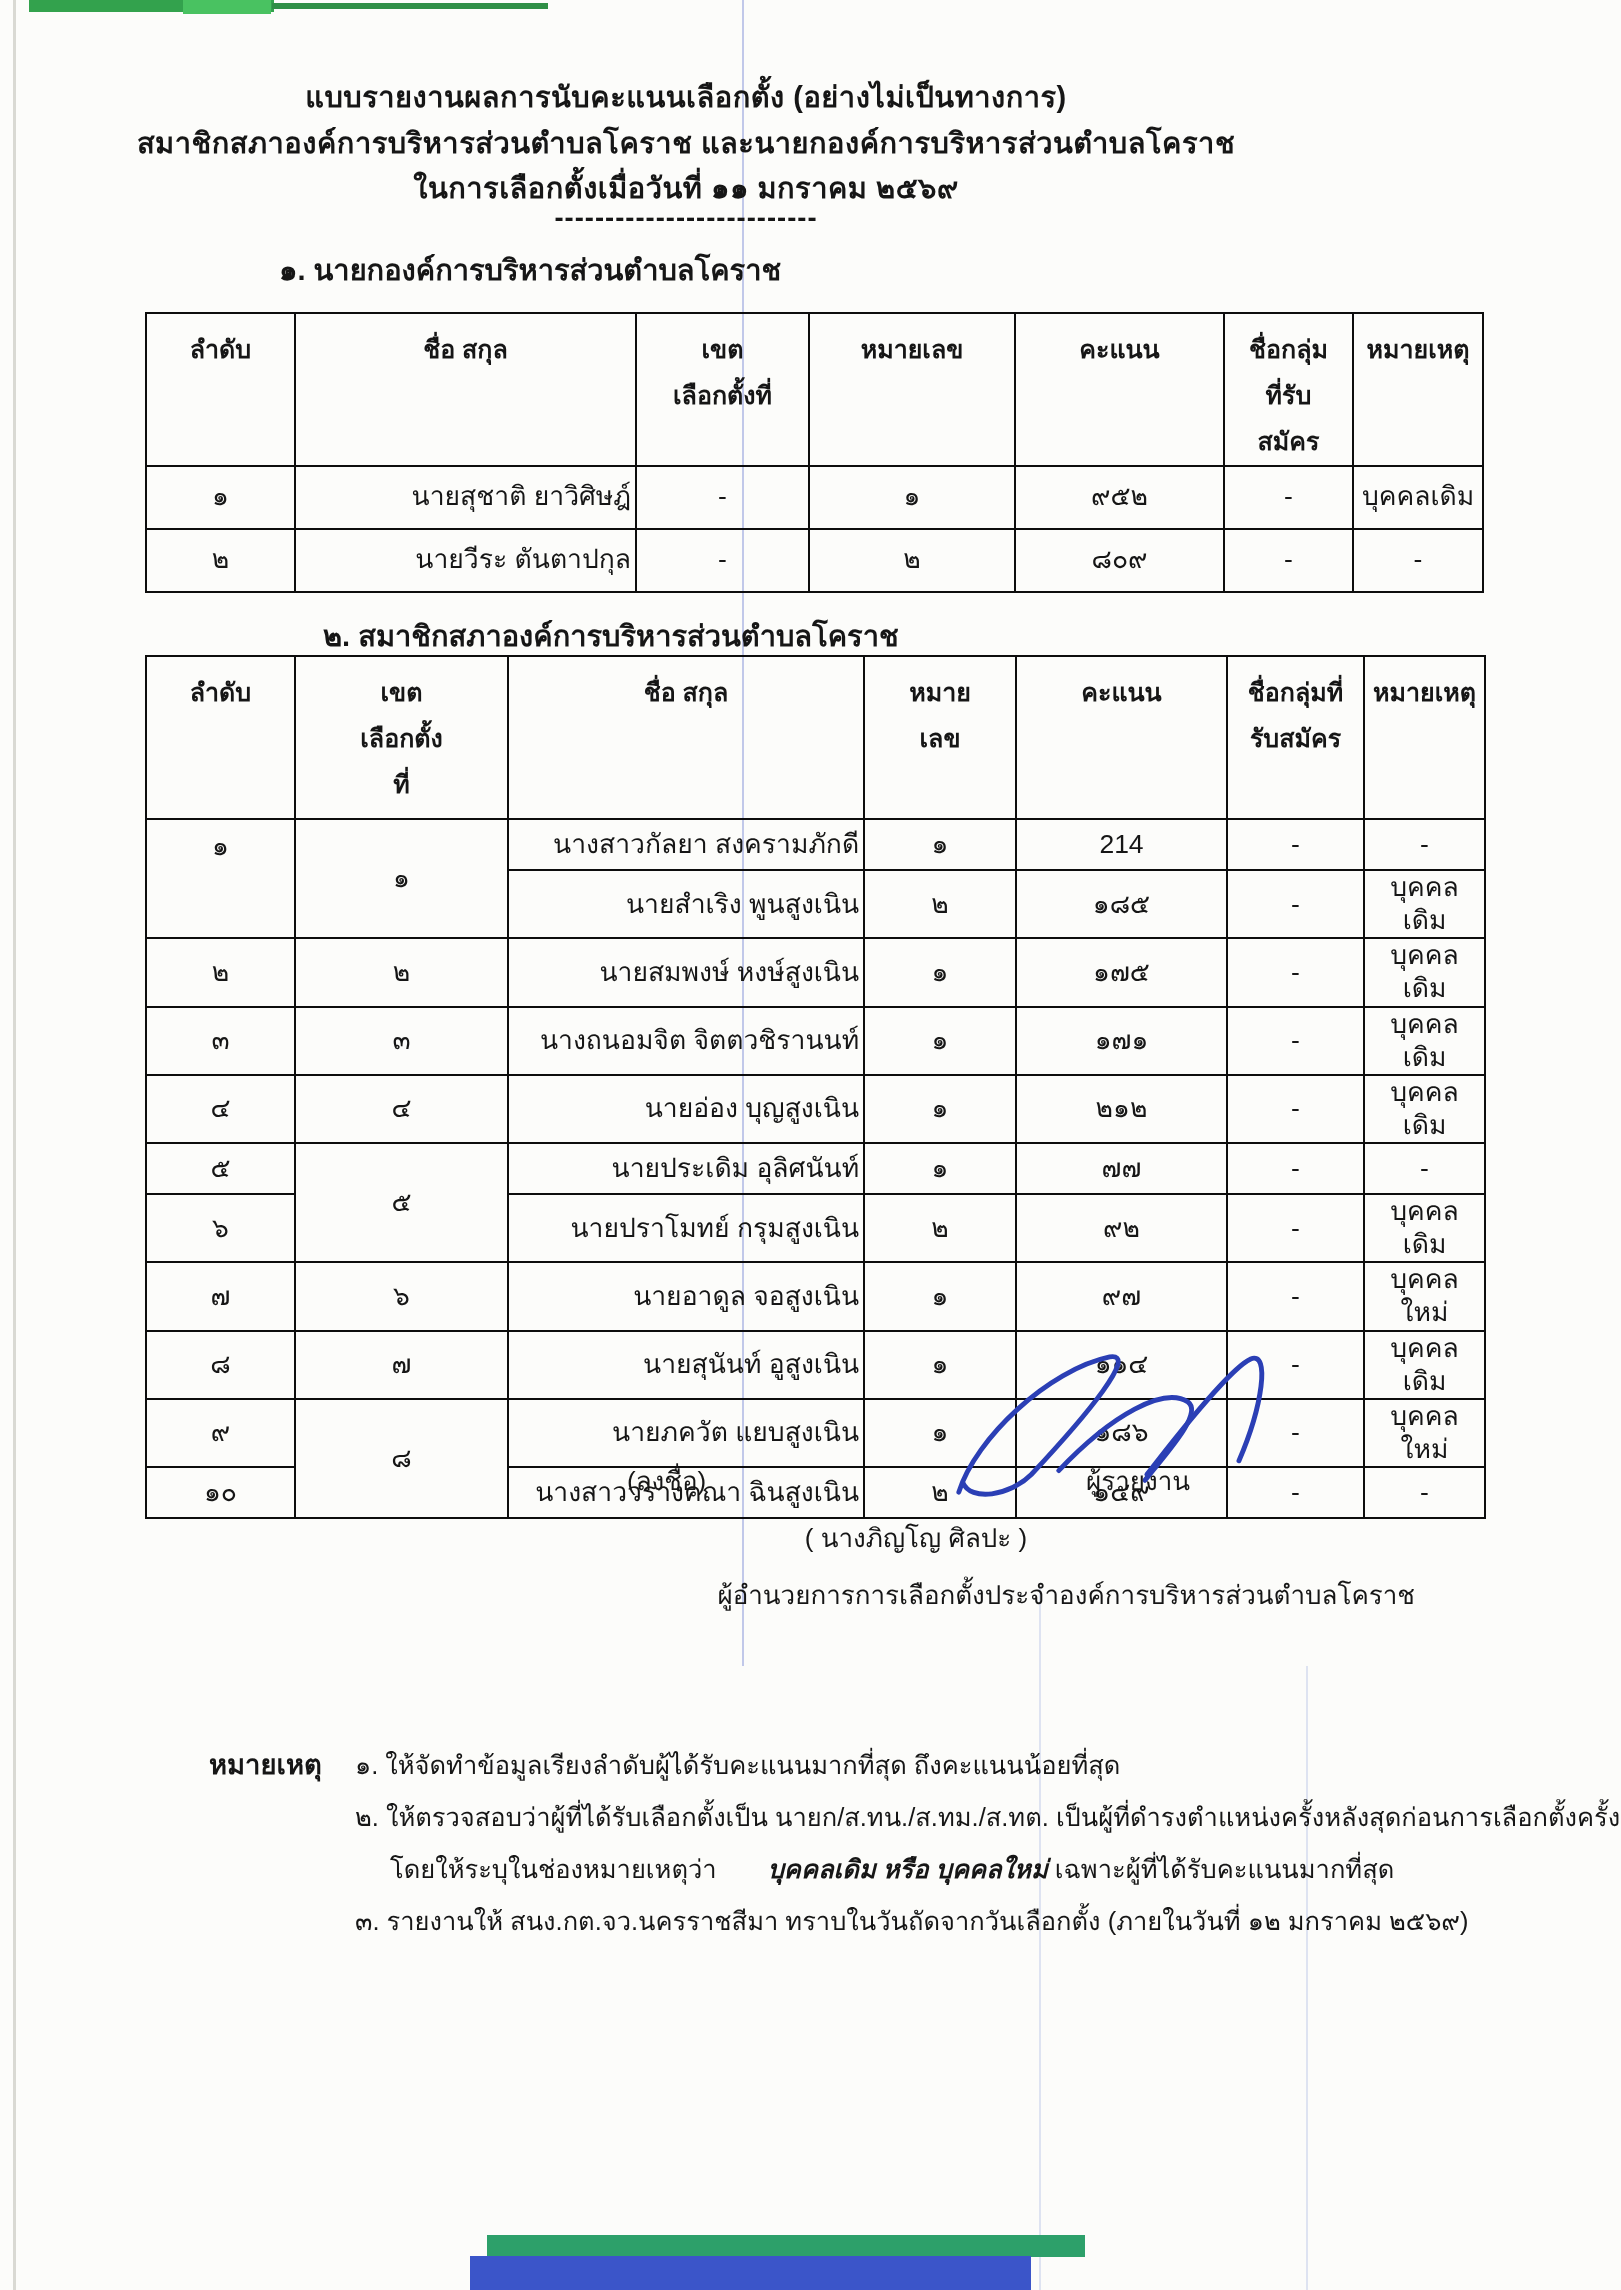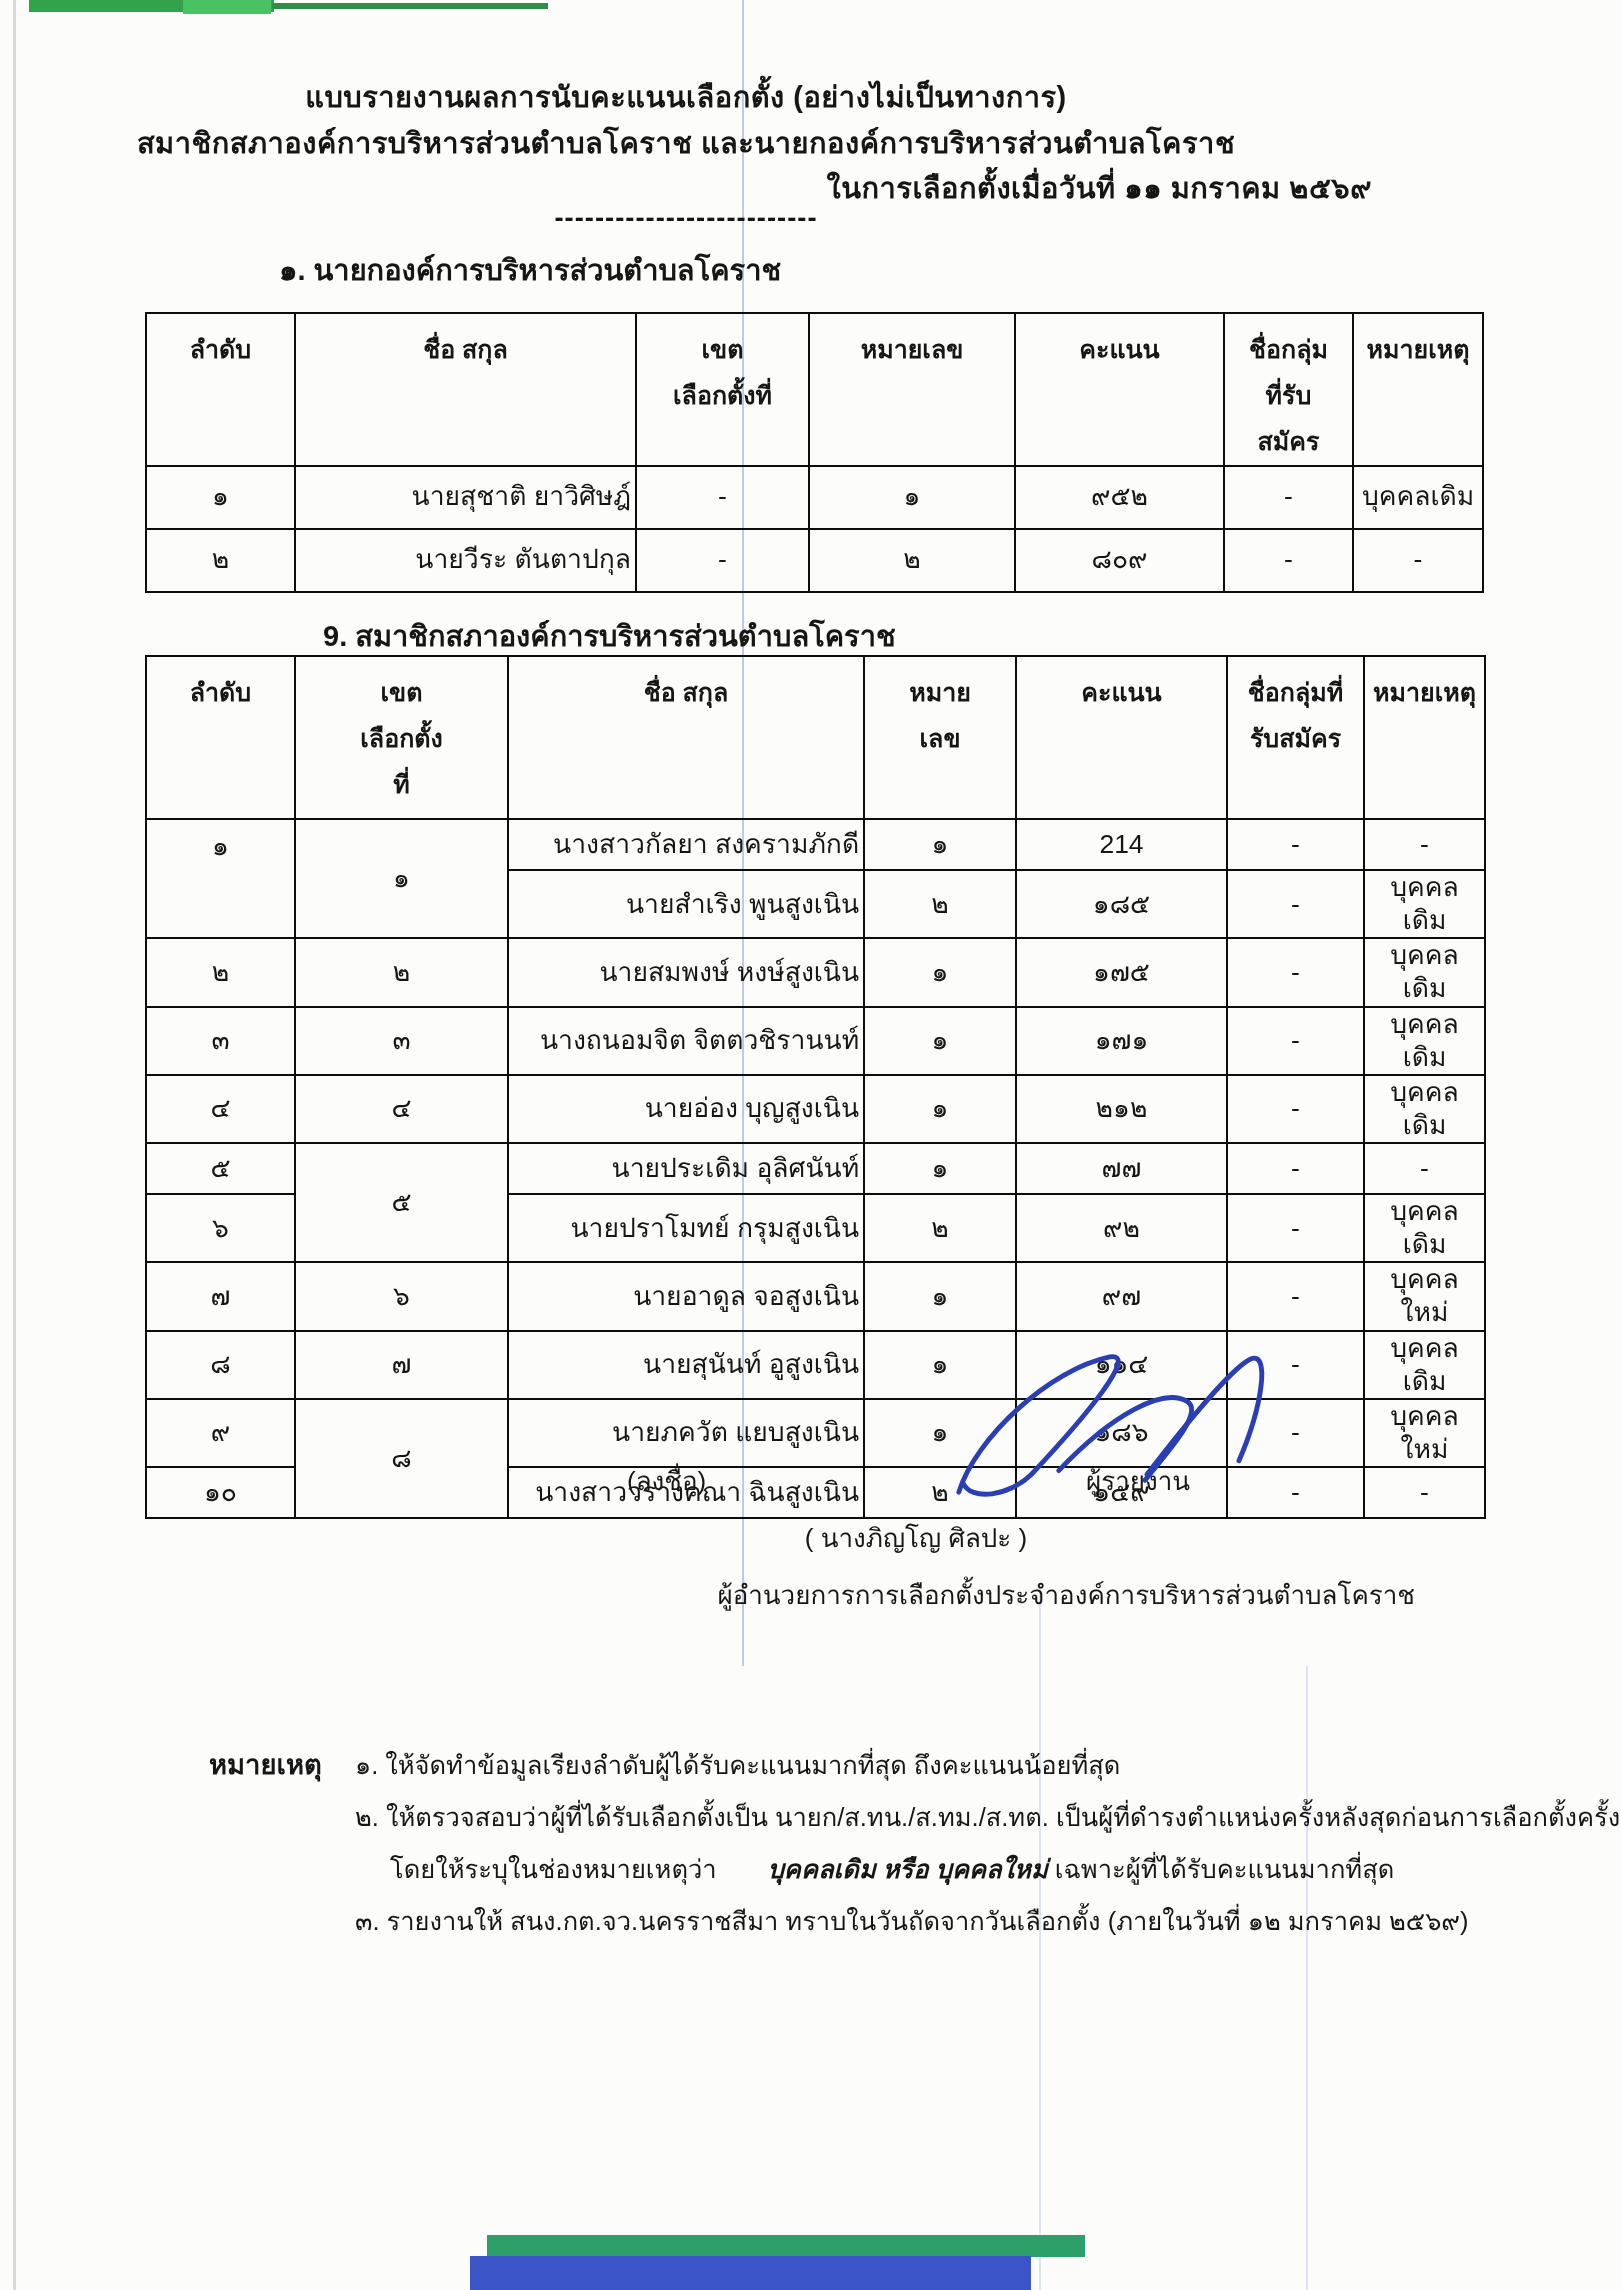--- a/index.html
+++ b/index.html
@@ -51,21 +51,21 @@
 <div class="vline faint" style="left:1039px; top:1588px; height:703px;"></div>
 <div class="vline faint" style="left:1306px; top:1666px; height:624px;"></div>
 <div class="mark" style="left:29px; top:0; width:245px; height:11.8px; background:#33a24d;"></div>
 <div class="mark" style="left:183px; top:0; width:88px; height:13.7px; background:#49c261;"></div>
 <div class="mark" style="left:272px; top:2.9px; width:276px; height:5.9px; background:#2f8f46;"></div>
 <div class="mark" style="left:487px; top:2235px; width:598px; height:21.6px; background:#2da06a;"></div>
 <div class="mark" style="left:470px; top:2256px; width:561px; height:34px; background:#3b55c9;"></div>
 
 <div class="abs center-block title" style="top:74px;">แบบรายงานผลการนับคะแนนเลือกตั้ง (อย่างไม่เป็นทางการ)</div>
 <div class="abs center-block title" style="top:120px;">สมาชิกสภาองค์การบริหารส่วนตำบลโคราช  และนายกองค์การบริหารส่วนตำบลโคราช</div>
-<div class="abs center-block title" style="top:165px;text-align:right;">ในการเลือกตั้งเมื่อวันที่ ๑๑ มกราคม ๒๕๖๙</div>
+<div class="abs center-block title" style="top:165px;">ในการเลือกตั้งเมื่อวันที่ ๑๑ มกราคม ๒๕๖๙</div>
 <div class="abs divider" style="top:202px; left:0; width:1372px; text-align:center;">--------------------------</div>
 
 <div class="abs section-head" style="top:247px; left:279px;">๑.  นายกองค์การบริหารส่วนตำบลโคราช</div>
 <table id="table1" class="abs" style="top:312px; left:145px;">
   <colgroup>
     <col style="width:149px">
       <col style="width:341px">
       <col style="width:173px">
     <col style="width:206px">
       <col style="width:209px">
@@ -101,21 +101,21 @@
         <td class="col-name">นายวีระ  ตันตาปกุล</td>
         <td class="col-district">-</td>
         <td class="col-number">๒</td>
         <td class="col-votes">๘๐๙</td>
         <td class="col-group">-</td>
         <td class="col-remark">-</td>
       </tr>
     </tbody>
 </table>
 
-<div class="abs section-head" style="top:613px; left:323px;">9.  สมาชิกสภาองค์การบริหารส่วนตำบลโคราช</div>
+<div class="abs section-head" style="top:613px; left:323px;">๒.  สมาชิกสภาองค์การบริหารส่วนตำบลโคราช</div>
 <table id="table2" class="abs" style="top:655px; left:145px;">
   <colgroup>
     <col style="width:149px">
       <col style="width:213px">
       <col style="width:356px">
     <col style="width:152px">
       <col style="width:211px">
       <col style="width:137px">
       <col style="width:121px">
   </colgroup>

